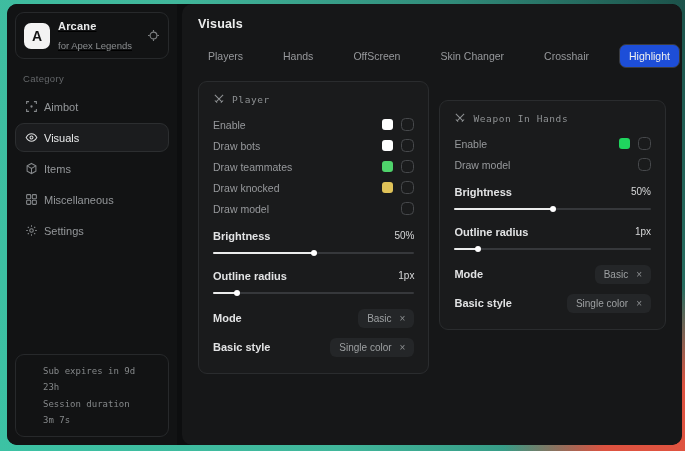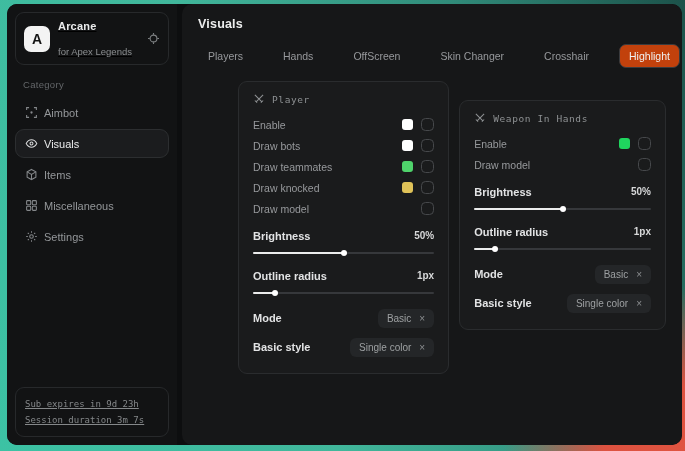--- a/index.html
+++ b/index.html
@@ -23,64 +23,64 @@
     border:1px solid #27292b; border-radius:9px; padding:7px 8px;
     display:flex; align-items:center; gap:8px;
   }
   .logo {
     width:26px; height:26px; background:#f3f3f3; border-radius:7px;
     display:flex; align-items:center; justify-content:center;
     font-weight:800; font-size:14px; color:#141414; flex-shrink:0;
   }
   .brand-text { flex:1; min-width:0;text-decoration:underline; }
   .brand-name { font-size:11px; font-weight:700; color:#eaebec; letter-spacing:.2px; }
-  .brand-sub { font-size:9.5px; color:#8b8e90; margin-top:14px; }
+  .brand-sub { font-size:9.5px; color:#8b8e90; margin-top:8px; }
   .brand-gear { color:#7e8183; display:flex; cursor:pointer; }
   .category {
     font-size:9.5px; color:#64676a; margin:14px 8px 8px; letter-spacing:.3px;
   }
   .nav { display:flex; flex-direction:column; gap:2px; }
   .nav-item {
     display:flex; align-items:center; gap:6px; padding:7px 9px;
     border:1px solid transparent; border-radius:9px;
     color:#94979a; font-size:11px; cursor:pointer;
   }
   .nav-item .nav-ic { display:flex; color:#85888b; }
   .nav-item.active { background:#1b1c1e; border-color:#2c2e30; color:#e9eaeb; }
   .nav-item.active .nav-ic { color:#d8d9da; }
   .sub-card {
-    margin-top:auto; border:1px solid #27292b; border-radius:9px; padding:8px 9px;
-    font-family:"DejaVu Sans Mono", monospace; font-size:9px; color:#85888a; line-height:1.8;text-decoration:underline;
+    margin-top:auto; border:1px solid #27292b; border-radius:9px; padding:8px 27px;
+    font-family:"DejaVu Sans Mono", monospace; font-size:9px; color:#85888a; line-height:1.8;
   }
   
   .main {
     flex:1; background:#161718; border-radius:10px; margin-left:5px;
     padding:13px 16px; display:flex; flex-direction:column; overflow:hidden;
   }
   .page-title { font-size:12.5px; font-weight:700; color:#eceded; letter-spacing:.2px; }
   .tabs { display:flex; align-items:center; gap:20px; margin-top:13px; }
   .tab {
     font-size:10.5px; color:#97999c; padding:5px 9px; border:1px solid transparent;
     border-radius:7px; cursor:pointer; white-space:nowrap;
   }
-  .tab.active { background:#c2410c; border-color:#393b3e; color:#f0f1f1; }
+  .tab.active { background:#1d4ed8; border-color:#393b3e; color:#f0f1f1; }
   .content { display:flex; gap:10px; margin-top:13px; align-items:flex-start; }
   .card {
     background:#1a1b1c; border:1px solid #2a2c2e; border-radius:9px; padding:11px 14px 13px;
   }
-  .card.player { width:237px;margin-left:40px; }
+  .card.player { width:237px; }
   .card.weapon { width:232px;margin-top:19px; }
   .card-head {
     display:flex; align-items:center; gap:7px; color:#8e9193; margin-bottom:9px;
     font-family:"DejaVu Sans Mono", monospace; font-size:9.5px; letter-spacing:.6px;
   }
   .row { display:flex; align-items:center; justify-content:space-between; height:21px; }
   .row-label { font-size:10.5px; color:#97999c; }
   .row-label.strong { font-size:11px; font-weight:700; color:#e2e3e4; }
-  .row-value { font-size:10px; color:#d7d8d9; font-weight:700; }
+  .row-value { font-size:10px; color:#d7d8d9; font-weight:400; }
   .ctrls { display:flex; align-items:center; gap:8px; }
   .swatch { width:11px; height:11px; border-radius:3px; cursor:pointer; }
   .checkbox {
     width:13px; height:13px; border:1.5px solid #46484b; border-radius:4.5px;
     background:transparent; cursor:pointer;
   }
   .slider { position:relative; height:2px; background:#36383b; border-radius:2px; margin:6px 0 11px; cursor:pointer; }
   .slider .fill { position:absolute; left:0; top:0; height:2px; background:#ebecec; border-radius:2px; }
   .slider .thumb {
     position:absolute; right:-3px; top:50%; width:6px; height:6px;

